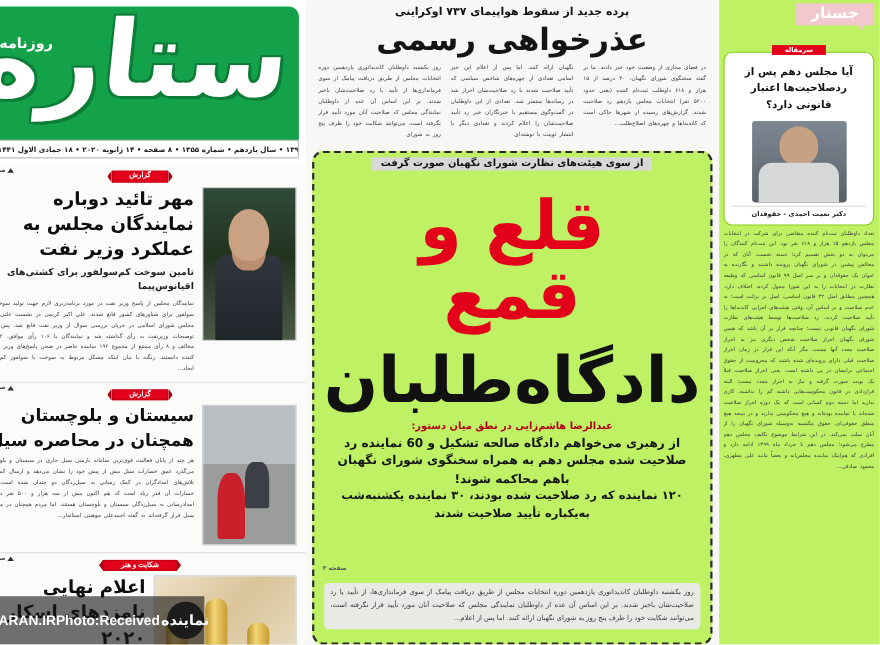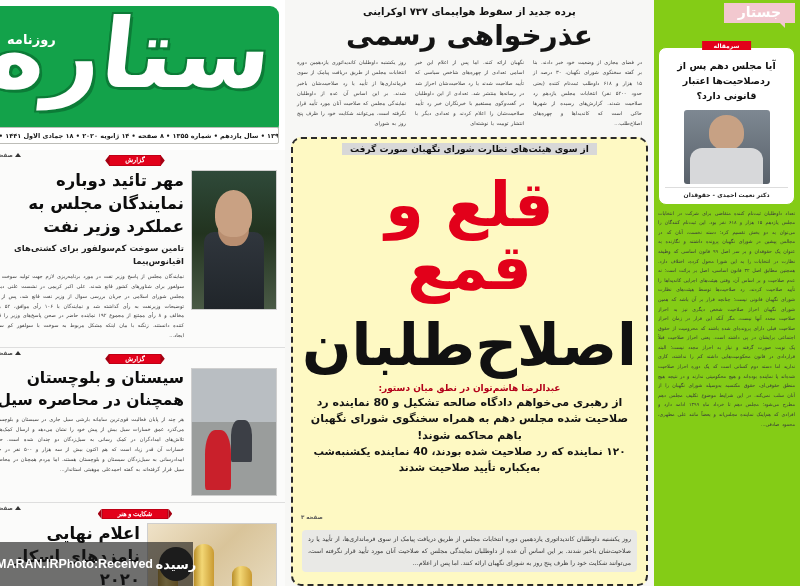--- a/index.html
+++ b/index.html
@@ -209,21 +209,21 @@
   .top-cols p{
     flex:1;margin:0;font-size:5.1px;line-height:2.0;color:#3a3a3a;
     word-spacing:1px;
   }
 
   
   .lead-box{
     margin:6px 2px 0 2px;
     border:2px dashed #2a2a2a;
     border-radius:10px;
-    background:#fef9c3;
+    background:#bef264;
     flex:1 1 auto;
     padding:4px 9px 6px 9px;
     box-sizing:border-box;
     display:flex;flex-direction:column;
     text-align:center;
     position:relative;
   }
   .lead-kicker{
     display:inline-block;align-self:center;
     background:#d8d8d8;color:#111;
@@ -255,21 +255,21 @@
     text-align:justify;
   }
   .lead-pagemark{
     position:absolute;left:8px;bottom:64px;
     font-size:5.5px;color:#555;font-weight:bold;
   }
 
   
   .col-right{
     width:146px;flex:0 0 146px;
-    background:#84cc16;
+    background:#bef264;
     padding:2px 5px 2px 4px;box-sizing:border-box;
     position:relative;
     display:flex;flex-direction:column;
   }
   .jostar{
     align-self:flex-start;
     background:#f2c8cf;color:#fff;
     font-size:14px;font-weight:bold;
     padding:1px 14px 3px 14px;
     letter-spacing:1px;
@@ -349,26 +349,26 @@
       <div class="top-cols">
         <p>در فضای مجازی از وضعیت خود خبر دادند. بنا بر گفته سخنگوی شورای نگهبان، ۳۰ درصد از ۱۵ هزار و ۶۱۸ داوطلب ثبت‌نام کننده (یعنی حدود ۵۲۰۰ نفر) انتخابات مجلس یازدهم رد صلاحیت شدند. گزارش‌های رسیده از شهرها حاکی است که کاندیداها و چهره‌های اصلاح‌طلب...</p>
         <p>نگهبان ارائه کنند. اما پس از اعلام این خبر اسامی تعدادی از چهره‌های شاخص سیاسی که تأیید صلاحیت شدند یا رد صلاحیت‌شان احراز شد در رسانه‌ها منتشر شد. تعدادی از این داوطلبان در گفت‌وگوی مستقیم با خبرنگاران خبر رد تأیید صلاحیت‌شان را اعلام کردند و تعدادی دیگر با انتشار توییت یا نوشته‌ای</p>
         <p>روز یکشنبه داوطلبان کاندیداتوری یازدهمین دوره انتخابات مجلس از طریق دریافت پیامک از سوی فرمانداری‌ها از تأیید یا رد صلاحیت‌شان باخبر شدند. بر این اساس آن عده از داوطلبان نمایندگی مجلس که صلاحیت آنان مورد تأیید قرار نگرفته است، می‌توانند شکایت خود را ظرف پنج روز به شورای</p>
       </div>
     </section>
 
     <section class="lead-box">
       <span class="lead-kicker">از سوی هیئت‌های نظارت شورای نگهبان صورت گرفت</span>
       <h2 class="lead-red">قلع و قمع</h2>
-      <h2 class="lead-black">اصلاح‌طلبان</h2>
-
-      <div class="q-name">عبدالرضا هاشم‌توان در نطق میان دستور:</div>
-      <p class="q-text">از رهبری می‌خواهم دادگاه صالحه تشکیل و 80 نماینده رد صلاحیت شده مجلس دهم به همراه سخنگوی شورای نگهبان باهم محاکمه شوند!</p>
-
-      <p class="q-text sm">۱۲۰ نماینده که رد صلاحیت شده بودند، 40 نماینده یکشنبه‌شب به‌یکباره تأیید صلاحیت شدند</p>
+      <h2 class="lead-black">دادگاه‌طلبان</h2>
+
+      <div class="q-name">عبدالرضا هاشم‌زایی در نطق میان دستور:</div>
+      <p class="q-text">از رهبری می‌خواهم دادگاه صالحه تشکیل و 60 نماینده رد صلاحیت شده مجلس دهم به همراه سخنگوی شورای نگهبان باهم محاکمه شوند!</p>
+
+      <p class="q-text sm">۱۲۰ نماینده که رد صلاحیت شده بودند، ۳۰ نماینده یکشنبه‌شب به‌یکباره تأیید صلاحیت شدند</p>
 
       <div class="lead-pagemark">صفحه ۳</div>
       <p class="lead-foot">روز یکشنبه داوطلبان کاندیداتوری یازدهمین دوره انتخابات مجلس از طریق دریافت پیامک از سوی فرمانداری‌ها، از تأیید یا رد صلاحیت‌شان باخبر شدند. بر این اساس آن عده از داوطلبان نمایندگی مجلس که صلاحیت آنان مورد تأیید قرار نگرفته است، می‌توانند شکایت خود را ظرف پنج روز به شورای نگهبان ارائه کنند. اما پس از اعلام...</p>
     </section>
   </main>
 
   <section class="col-left">
 
     <div class="masthead">
       <div class="logo-box">
@@ -434,21 +434,21 @@
 
         </div>
         <div class="art-text">
           <h2 class="art-h1">اعلام نهایی نامزدهای اسکار ۲۰۲۰</h2>
 
         </div>
       </div>
     </article>
 
     <div class="watermark">
-      <div class="wm-logo">رسیده</div>
+      <div class="wm-logo">نماینده</div>
       <div class="wm-lines">
         <span>Photo:Received</span>
         <span>JAMARAN.IR</span>
       </div>
     </div>
   </section>
 
 </div>
 
 </body></html>

